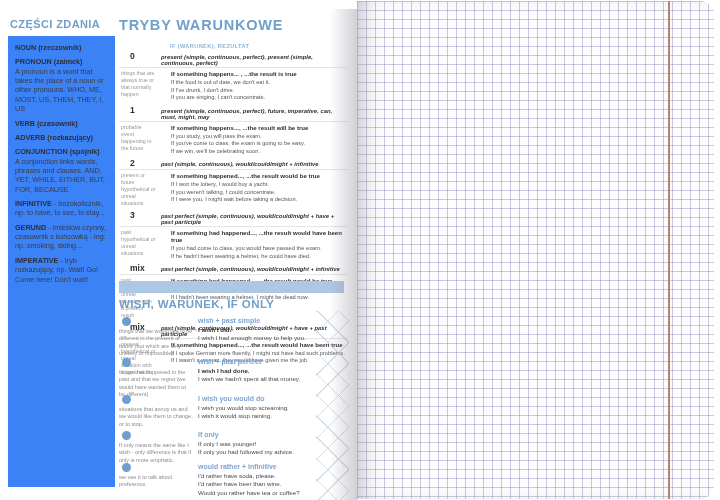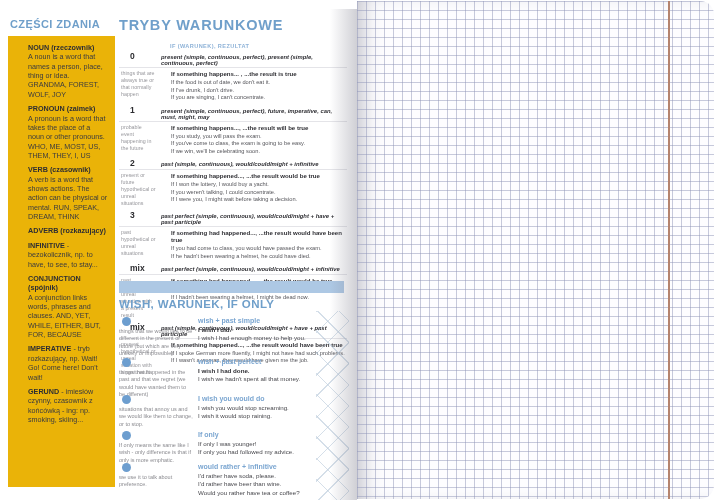--- a/index.html
+++ b/index.html
@@ -9,21 +9,21 @@
 
   
   .left-page { position:absolute; left:0; top:9px; width:357px; height:500px; background:#fff; }
   .spine-shadow { position:absolute; left:330px; top:0; width:27px; height:500px;
                   background:linear-gradient(to right, rgba(140,140,150,0) 0%, rgba(120,120,135,0.35) 100%); }
 
   
   .sidebar-title { position:absolute; left:10px; top:9px; font-size:11px; font-weight:bold;
                    letter-spacing:0.4px; color:#6f9fca; }
   .sidebar-box { position:absolute; left:8px; top:27px; width:107px; height:451px;
-                 background:#eab308; padding:7px 7px 5px 20px; overflow:hidden;
+                 background:#3b82f6; padding:7px 7px 5px 7px; overflow:hidden;
                  font-size:7.2px; line-height:1.3; color:#3b3b3f; }
   .entry { margin-bottom:5px; }
   .entry .term { font-weight:bold; display:block; color:#2e2e33; }
   .entry.inline .term { display:inline; }
 
   
   .main-col { position:absolute; left:119px; top:8px; width:228px; }
   .main-title { font-size:14.5px; font-weight:bold; letter-spacing:0.8px; color:#6f9fca; margin-bottom:10px; }
   .cond-header { font-size:5.6px; font-weight:bold; letter-spacing:0.4px; color:#8fb3d8;
                  margin:0 0 2px 51px; }
@@ -72,42 +72,42 @@
 <body>
 
 <div id="stage">
 
   <div class="left-page">
 
     <div class="sidebar-title">CZĘŚCI ZDANIA</div>
 
     <div class="sidebar-box">
       <p class="entry">
-        <span class="term">NOUN (rzeczownik)</span><span>A noun is a word that names a person, place, thing or idea. GRANDMA, FOREST, WOLF, JOY</span>
+        <span class="term">NOUN (rzeczownik)</span>
       </p>
       <p class="entry">
         <span class="term">PRONOUN (zaimek)</span><span>A pronoun is a word that takes the place of a noun or other pronouns. WHO, ME, MOST, US, THEM, THEY, I, US</span>
       </p>
       <p class="entry">
-        <span class="term">VERB (czasownik)</span><span>A verb is a word that shows actions. The action can be physical or mental. RUN, SPEAK, DREAM, THINK</span>
+        <span class="term">VERB (czasownik)</span>
       </p>
       <p class="entry">
         <span class="term">ADVERB (rozkazujący)</span>
+      </p>
+      <p class="entry">
+        <span class="term">CONJUNCTION (spójnik)</span><span>A conjunction links words, phrases and clauses. AND, YET, WHILE, EITHER, BUT, FOR, BECAUSE</span>
       </p>
       <p class="entry inline">
         <span class="term">INFINITIVE</span><span> - bezokolicznik, np. to have, to see, to stay...</span>
       </p>
-      <p class="entry">
-        <span class="term">CONJUNCTION (spójnik)</span><span>A conjunction links words, phrases and clauses. AND, YET, WHILE, EITHER, BUT, FOR, BECAUSE</span>
+      <p class="entry inline">
+        <span class="term">GERUND</span><span> - imiesłów czynny, czasownik z końcówką - ing: np. smoking, skiing...</span>
       </p>
       <p class="entry inline">
         <span class="term">IMPERATIVE</span><span> - tryb rozkazujący, np. Wait! Go! Come here! Don't wait!</span>
-      </p>
-      <p class="entry inline">
-        <span class="term">GERUND</span><span> - imiesłów czynny, czasownik z końcówką - ing: np. smoking, skiing...</span>
       </p>
     </div>
 
     <div class="main-col">
       <div class="main-title">TRYBY WARUNKOWE</div>
       <div class="cond-header">IF (WARUNEK), REZULTAT</div>
 
       <div class="cond-row">
         <div class="cond-top">
           <span class="cond-number">0</span>

